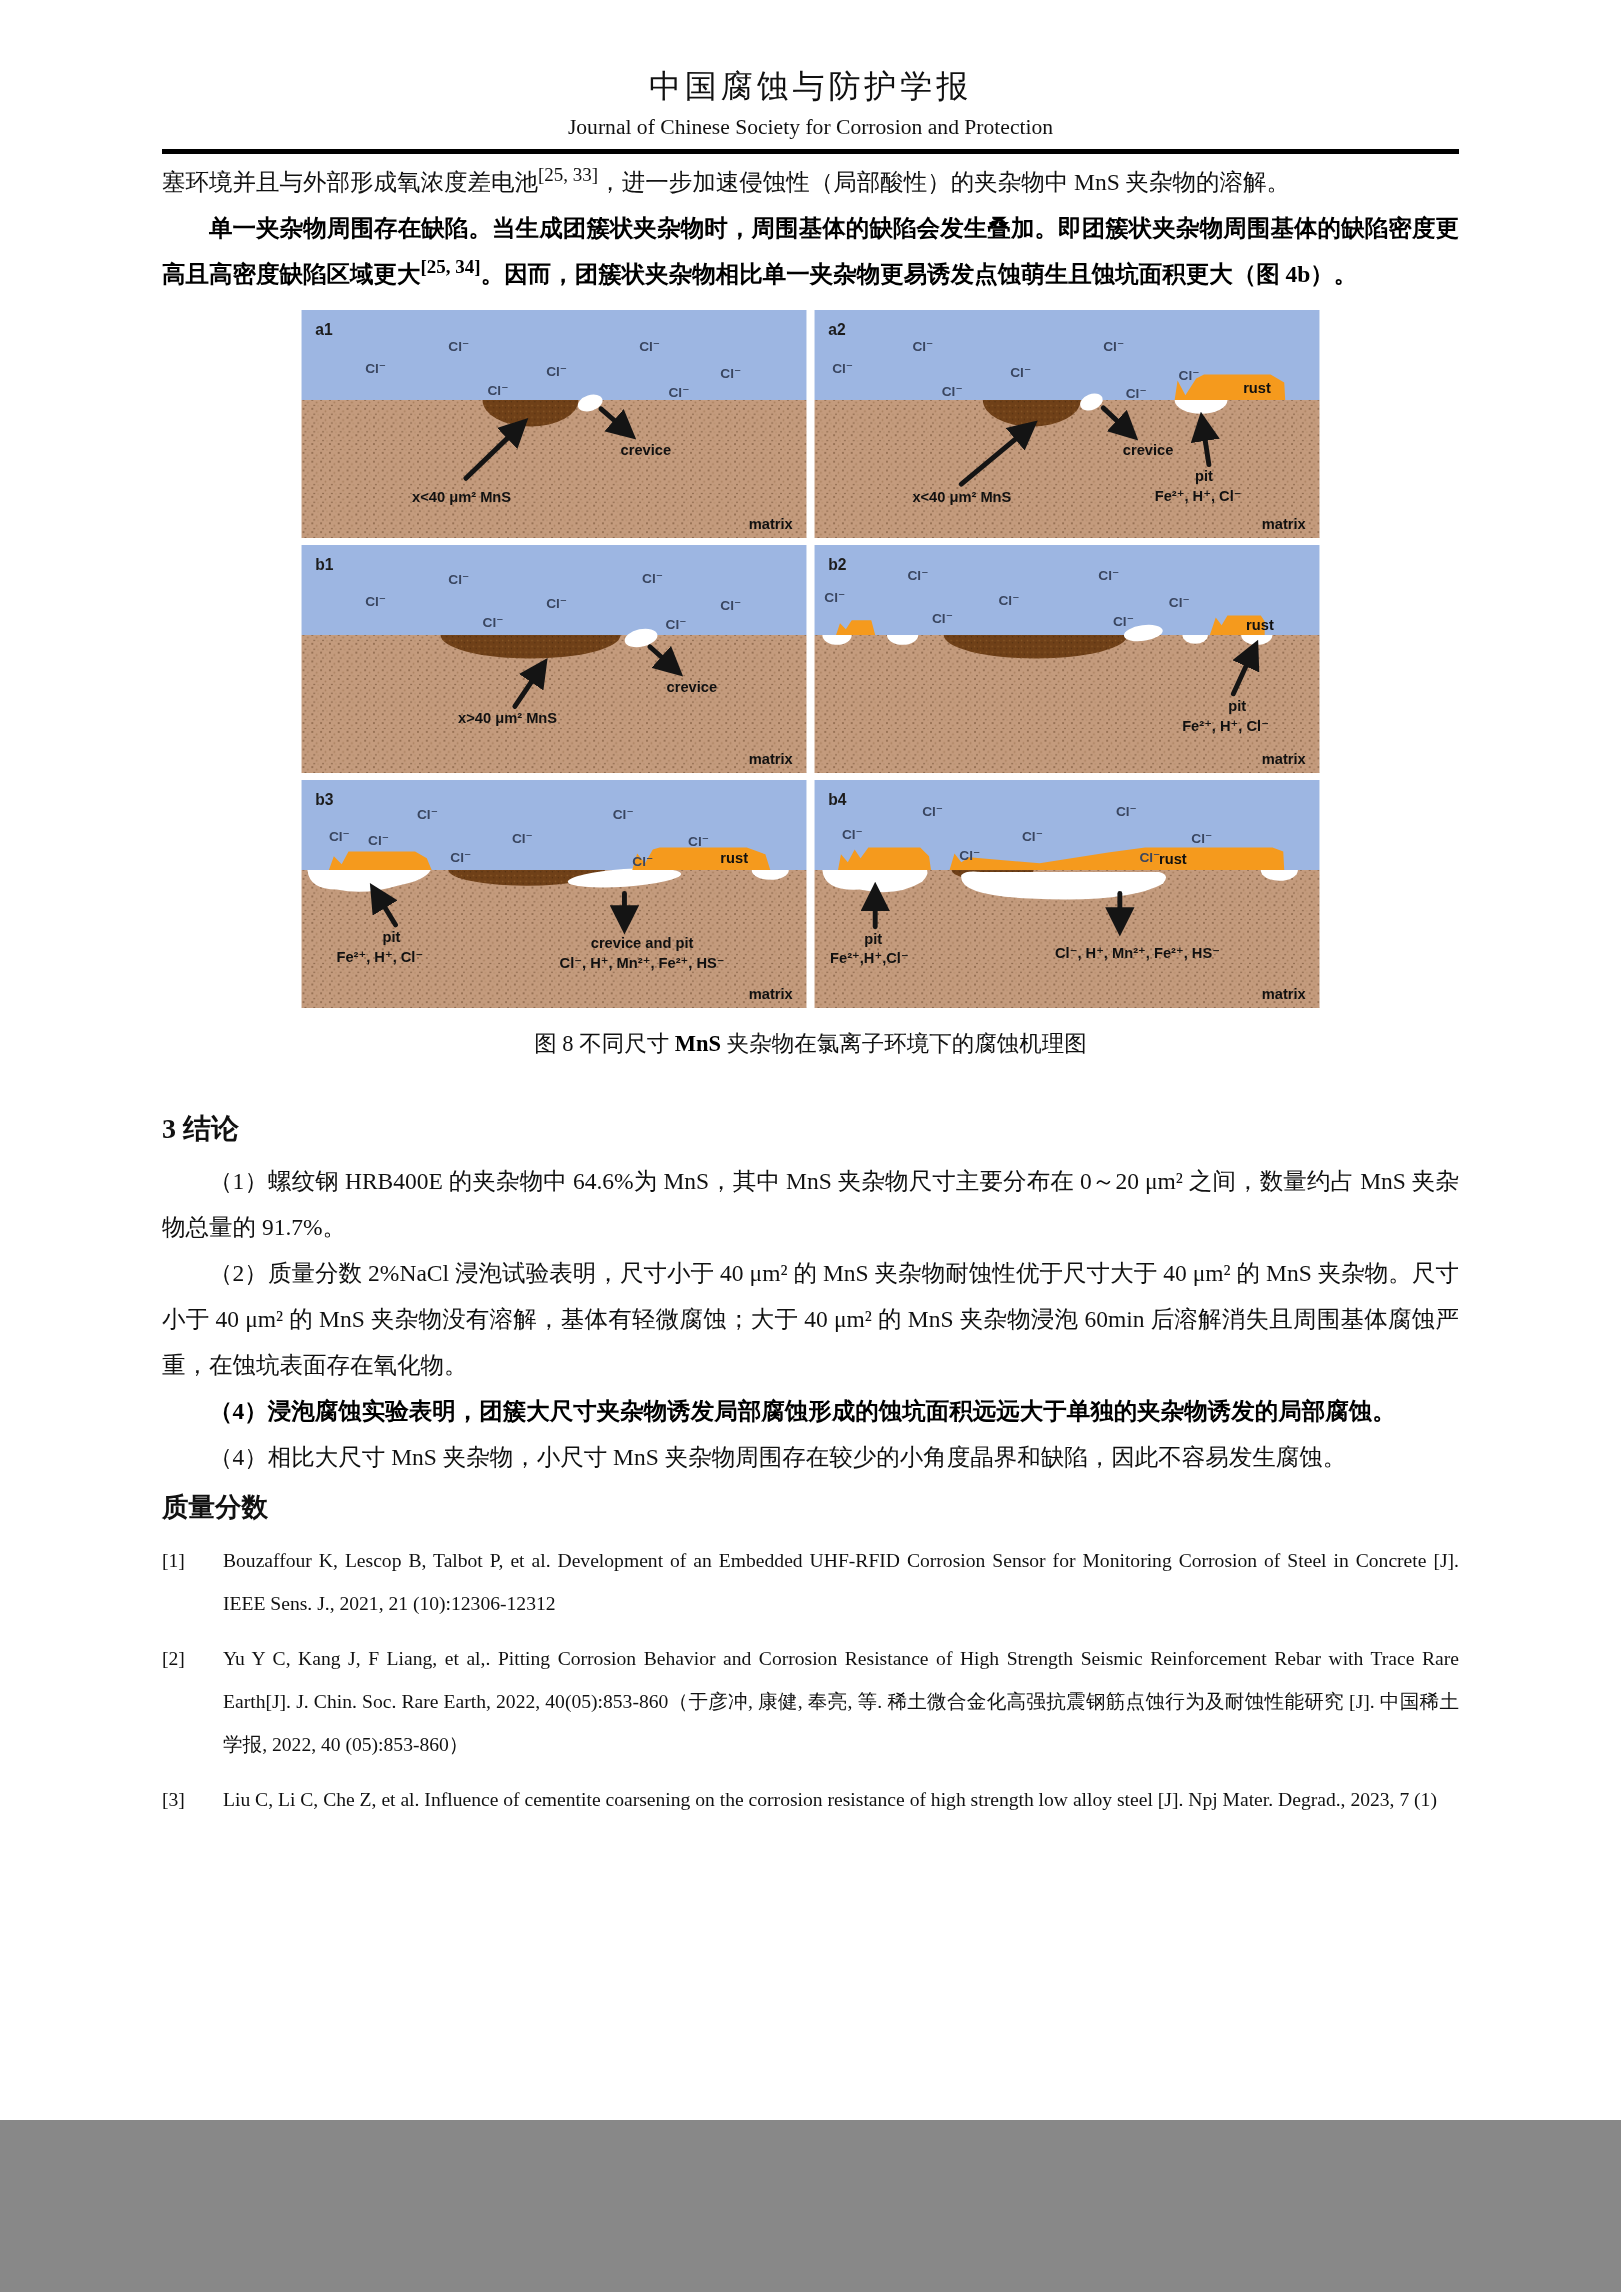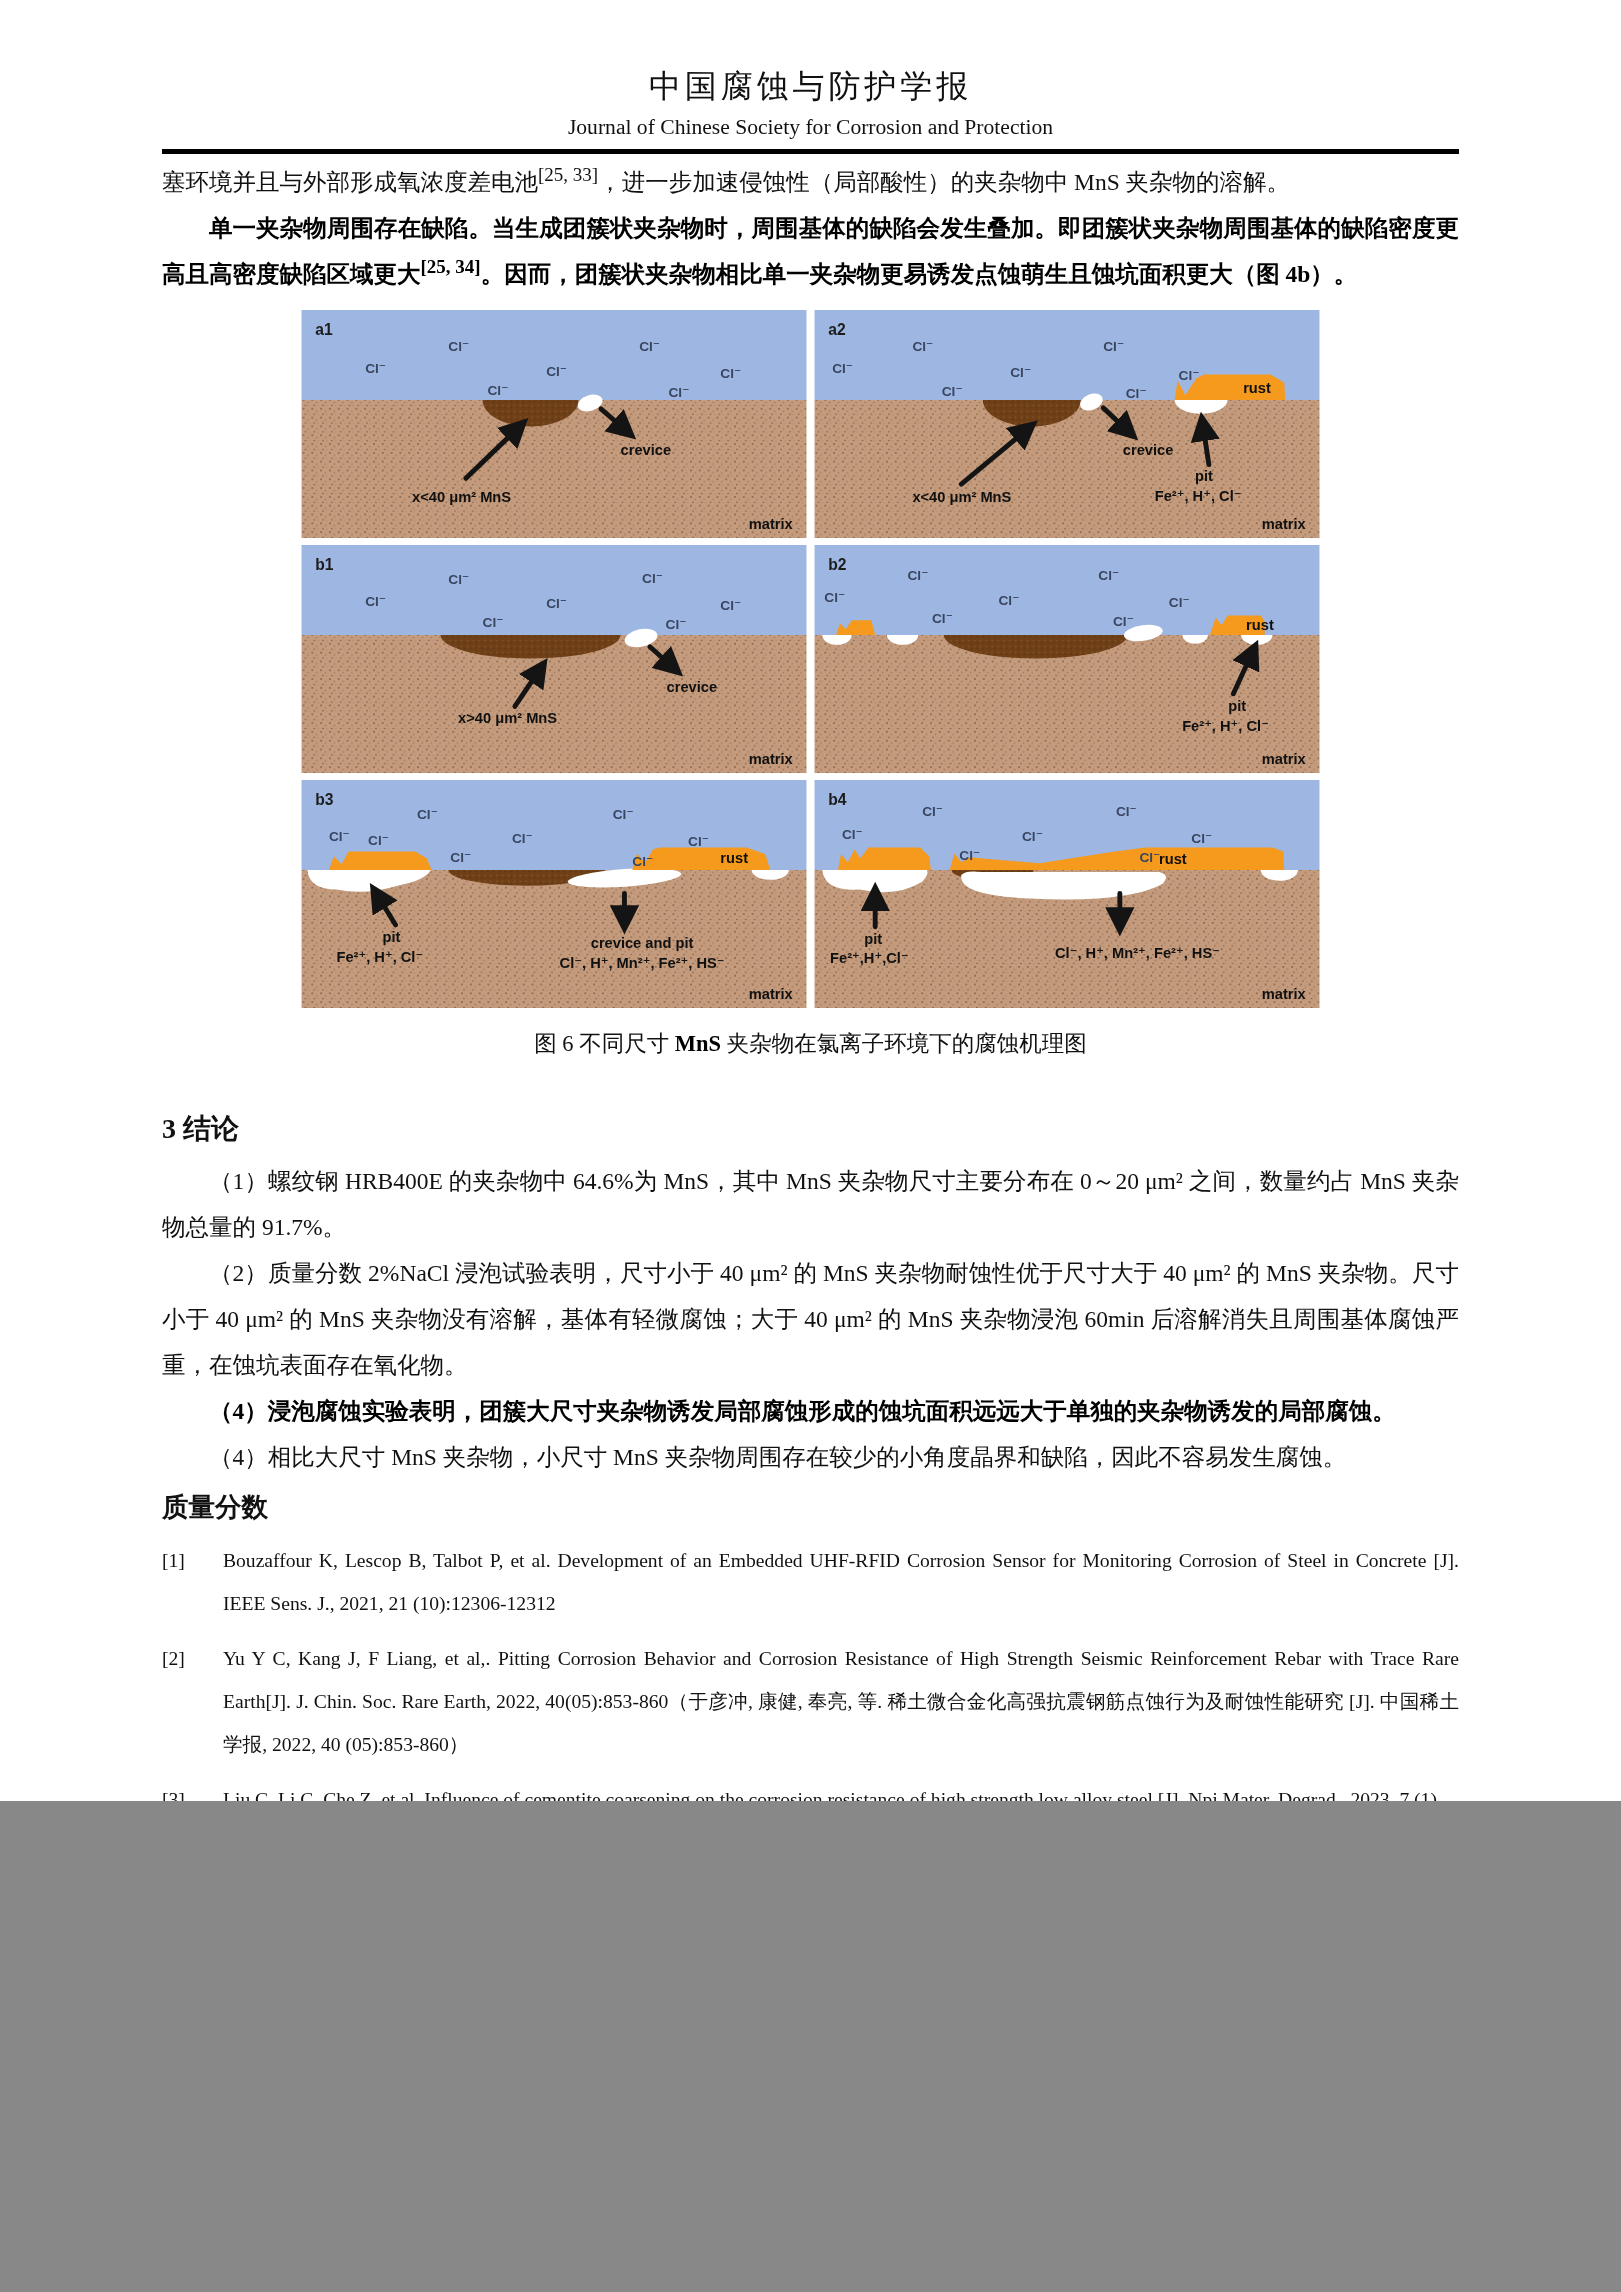--- a/index.html
+++ b/index.html
@@ -1,17 +1,17 @@
 <!DOCTYPE html>
 <html lang="zh"><head>
 <meta charset="utf-8">
 <style>
   html,body{margin:0;padding:0;background:#888;}
   .page{
-    width:1621px; height:1801px; margin:0 auto; background:#ffffff;
+    width:1621px; height:2120px; margin:0 auto; background:#ffffff;
     box-sizing:border-box; padding:65px 162px 0 162px; position:relative;
     font-family:"Liberation Serif","DejaVu Serif",serif; color:#111;
   }
   .jtitle{ text-align:center; font-size:32px; letter-spacing:3.9px; margin:0; font-weight:500;}
   .jsub{ text-align:center; font-size:21.6px; margin:5.9px 0 0 0; font-weight:400;}
   .rule{ height:4.9px; background:#000; margin-top:8.8px;}
   p.body{ font-size:23.5px; line-height:46px; text-align:justify; margin:0;}
   p.body.first{ margin-top:5.9px;}
   .indent{ text-indent:2em;}
   .red{ color:#000000;font-weight:bold;}
@@ -213,21 +213,21 @@
       <text class="cl" x="332" y="84">Cl⁻</text>
       <text class="lbl" x="352" y="86">rust</text>
       <text class="lbl mid" x="60" y="168">pit</text>
       <text class="lbl mid" x="56" y="187">Fe²⁺,H⁺,Cl⁻</text>
       <text class="lbl mid" x="330" y="182">Cl⁻, H⁺, Mn²⁺, Fe²⁺, HS⁻</text>
       <text class="lbl enda" x="502" y="224">matrix</text>
     </svg>
 
   </div>
 
-  <div class="figcap"><span>图 6 不同尺寸 </span><span class="red">MnS</span><span> 夹杂物在氯离子环境下的腐蚀机理图</span></div>
+  <div class="figcap"><span>图 8 不同尺寸 </span><span class="red">MnS</span><span> 夹杂物在氯离子环境下的腐蚀机理图</span></div>
 
   <h2 class="sec">3 结论</h2>
   <p class="body indent">（1）螺纹钢 HRB400E 的夹杂物中 64.6%为 MnS，其中 MnS 夹杂物尺寸主要分布在 0～20 μm² 之间，数量约占 MnS 夹杂物总量的 91.7%。</p>
   <p class="body indent">（2）质量分数 2%NaCl 浸泡试验表明，尺寸小于 40 μm² 的 MnS 夹杂物耐蚀性优于尺寸大于 40 μm² 的 MnS 夹杂物。尺寸小于 40 μm² 的 MnS 夹杂物没有溶解，基体有轻微腐蚀；大于 40 μm² 的 MnS 夹杂物浸泡 60min 后溶解消失且周围基体腐蚀严重，在蚀坑表面存在氧化物。</p>
   <p class="body indent red">（4）浸泡腐蚀实验表明，团簇大尺寸夹杂物诱发局部腐蚀形成的蚀坑面积远远大于单独的夹杂物诱发的局部腐蚀。</p>
   <p class="body indent">（4）相比大尺寸 MnS 夹杂物，小尺寸 MnS 夹杂物周围存在较少的小角度晶界和缺陷，因此不容易发生腐蚀。</p>
 
   <h2 class="refh">质量分数</h2>
 
   <div class="ref">

